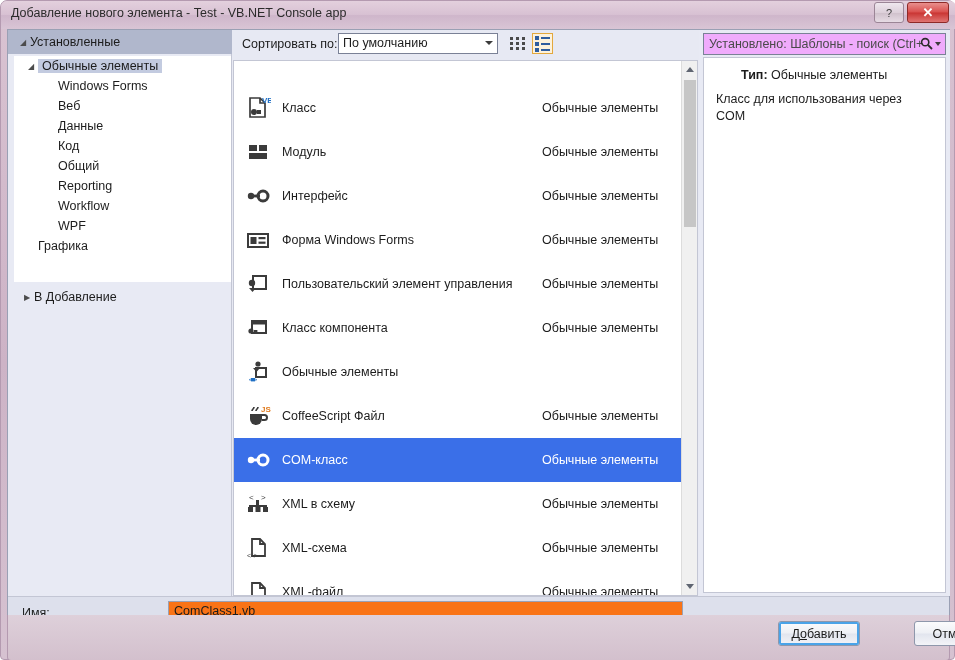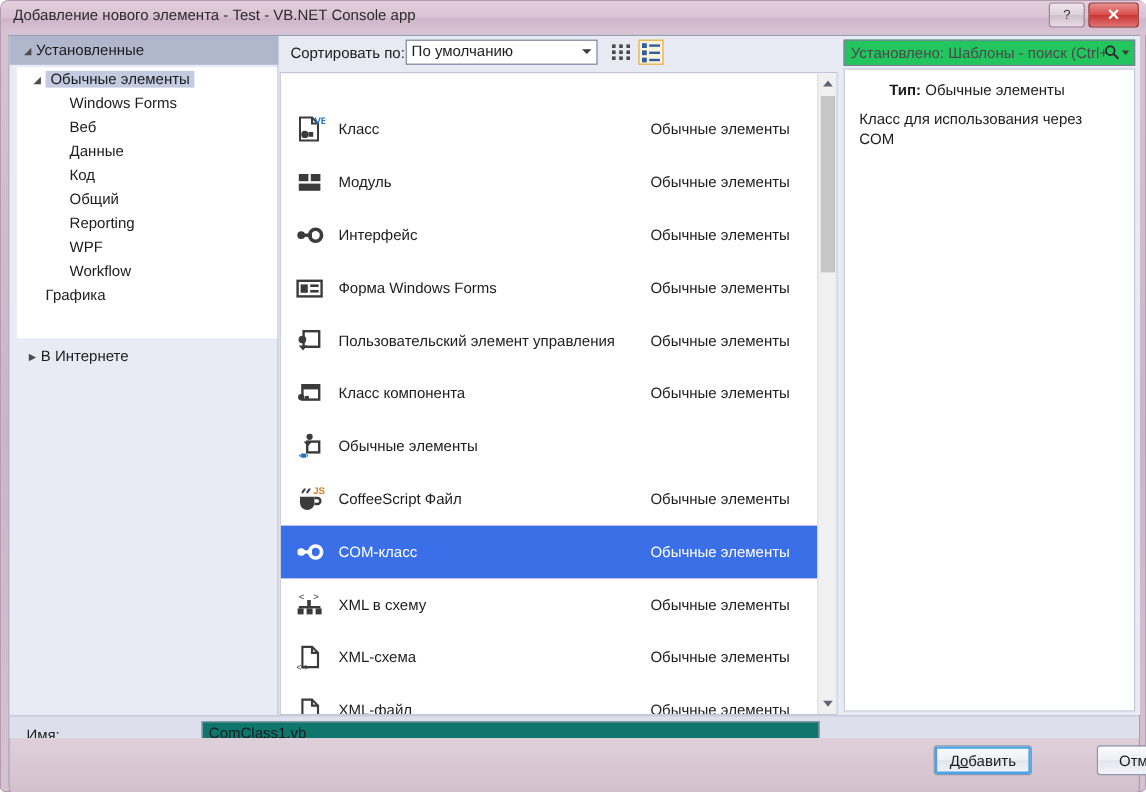--- a/index.html
+++ b/index.html
@@ -178,21 +178,21 @@
     background: #c6c6c6;
   }
 
   
   #details-pane {
     position: absolute; left: 691px; top: 0; width: 251px; height: 566px;
     background: #e8eaf4;
   }
   #search-box {
     position: absolute; left: 4px; top: 3px; width: 243px; height: 22px;
-    background: #22c55e; border: 1px solid #7a8196;
+    background: #f0abfc; border: 1px solid #7a8196;
   }
   #search-placeholder {
     position: absolute; left: 5px; top: 3px;
     font-size: 12.5px; color: #4a4a4a; white-space: nowrap;
   }
   #search-icon-wrap {
     position: absolute; right: 4px; top: 3px;
     display: flex; align-items: center; gap: 2px;
   }
   #details-body {
@@ -212,21 +212,21 @@
     border-top: 1px solid #c3c6d4;
   }
   #name-label {
     position: absolute; left: 14px; top: 9px;
     font-size: 12.5px; color: #1c1c1c;
   }
   .accel { text-decoration: underline; }
   #name-input {
     position: absolute; left: 160px; top: 4px;
     width: 515px; height: 21px;
-    background: #0f766e; border: 1px solid #9aa0b4;
+    background: #f97316; border: 1px solid #9aa0b4;
     font-size: 12.5px; color: #1c1c1c;
     padding-left: 5px; line-height: 19px;
   }
 
   
   #footer {
     position: absolute; left: 6px; top: 614px; width: 943px; height: 46px;
     background: linear-gradient(180deg,#ded0da 0%, #d3c0cd 100%);
     border: 1px solid #b49ab0; border-top: none;
     border-radius: 0 0 4px 4px;
@@ -276,32 +276,32 @@
         <div class="tree-row tree-child">
           <span>Код</span>
         </div>
         <div class="tree-row tree-child">
           <span>Общий</span>
         </div>
         <div class="tree-row tree-child">
           <span>Reporting</span>
         </div>
         <div class="tree-row tree-child">
+          <span>Workflow</span>
+        </div>
+        <div class="tree-row tree-child">
           <span>WPF</span>
-        </div>
-        <div class="tree-row tree-child">
-          <span>Workflow</span>
         </div>
         <div class="tree-row" style="padding-left:24px">
           <span>Графика</span>
         </div>
       </div>
       <div id="tree-internet">
         <span class="tri">▶</span>
-        <span>В Интернете</span>
+        <span>В Добавление</span>
       </div>
     </div>
 
     <div id="toolbar">
       <div id="sort-label">Сортировать по:</div>
       <div id="sort-select">
         <span>По умолчанию</span>
         <span id="sort-arrow"></span>
       </div>
       <div id="grid-view-btn" class="view-btn">

